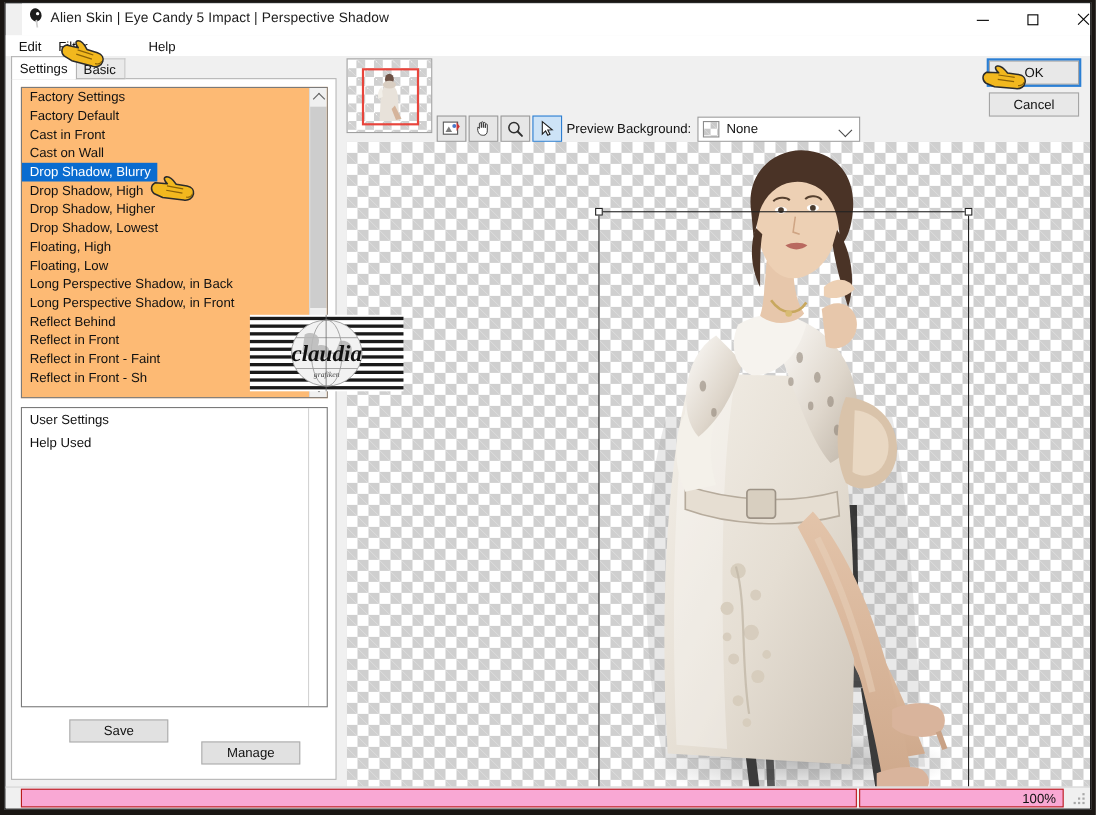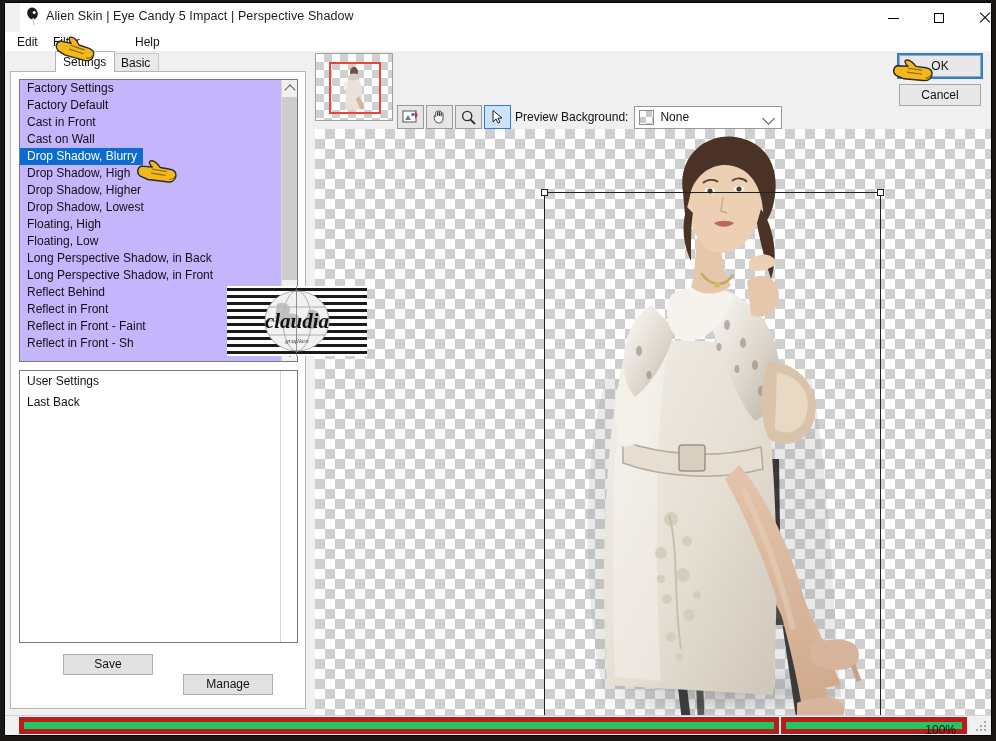--- a/index.html
+++ b/index.html
@@ -119,21 +119,20 @@
     position: absolute;
     left: 5px; top: 0px;
     width: 296px;
     height: 658px;
   }
   .tabstrip {
     position: absolute;
     left: 0; top: 0;
     width: 296px;
     height: 21px;
-    margin-left: 45px;
   }
   .tab {
     position: absolute;
     top: 2px;
     height: 19px;
     box-sizing: border-box;
     font-size: 12px;
     padding: 2px 8px 0 7px;
     background: #f0f0f0;
     color: #111;
@@ -162,21 +161,21 @@
     background: #ffffff;
     border: 1px solid #b4b4b4;
     box-sizing: border-box;
   }
 
   .settings-list {
     position: absolute;
     left: 8px; top: 7px;
     width: 279px;
     height: 283px;
-    background: #c4b5fd;
+    background: #fdba74;
     border: 1px solid #7a7a7a;
     box-sizing: border-box;
     overflow: hidden;
   }
   .settings-list .inner {
     position: absolute;
     left: 0; top: 0;
     width: 262px;
     height: 100%;
   }
@@ -485,22 +484,22 @@
     left: 0; bottom: 0;
     width: 100%;
     height: 20px;
     background: #f0f0f0;
     border-top: 1px solid #d4d4d4;
     box-sizing: border-box;
   }
   .status-pane {
     position: absolute;
     top: 1px; bottom: 1px;
-    background: #22c55e;
-    border: 5px solid #b91c1c;
+    background: #f9a8d4;
+    border: 1px solid #b91c1c;
     box-sizing: border-box;
   }
   .status-left { left: 14px; right: 212px; }
   .status-right {
     right: 24px;
     width: 186px;
     text-align: right;
     padding-right: 6px;
     font-size: 12px;
     line-height: 16px;
@@ -618,21 +617,21 @@
             <div class="thumb"></div>
             <div class="track-empty"></div>
             <div class="arrow down">
                 <div class="chev down"></div>
               </div>
           </div>
         </div>
 
         <div class="user-list">
           <div class="user-row">User Settings</div>
-          <div class="user-row">Last Back</div>
+          <div class="user-row">Help Used</div>
           <div class="divider"></div>
         </div>
 
         <div class="btn-row">
           <div class="btn btn-save">Save</div>
           <div class="btn btn-manage">Manage</div>
         </div>
 
       </div>
     </div>

